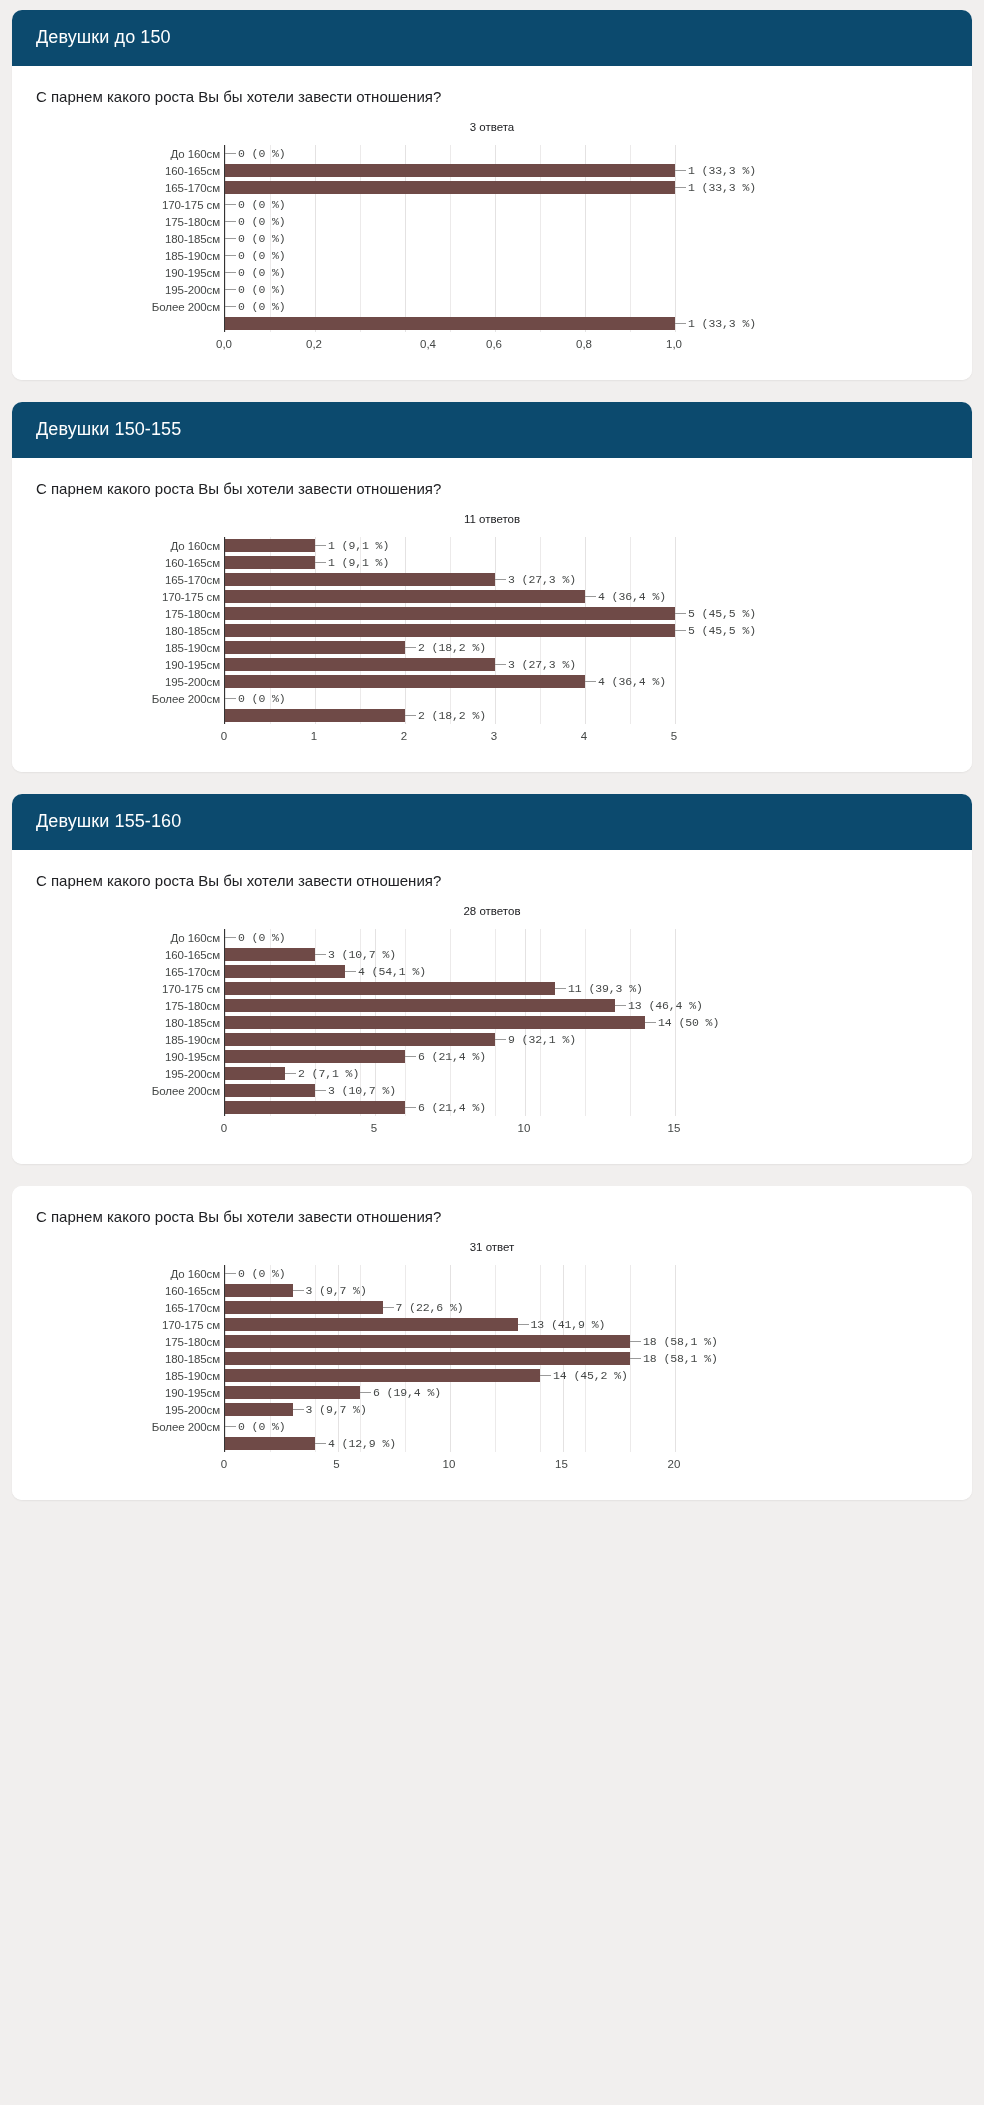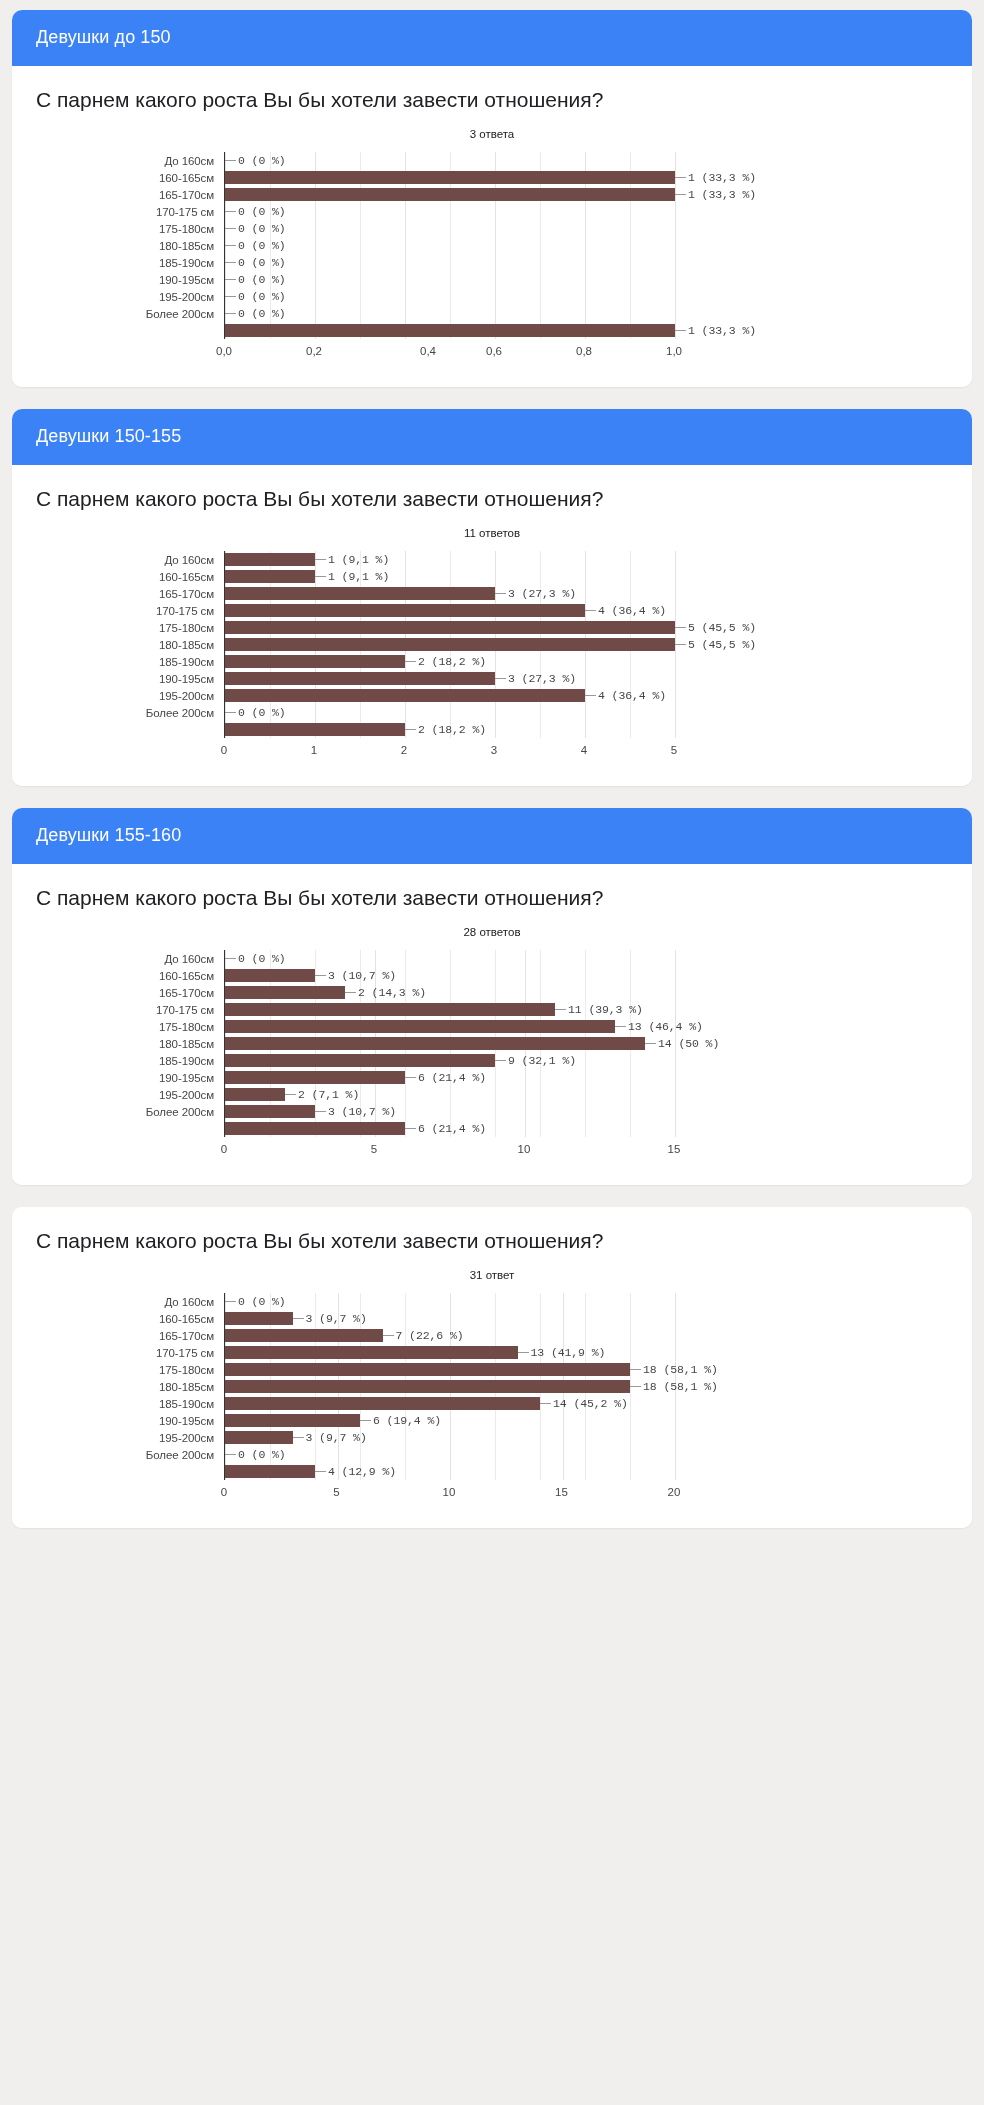--- a/index.html
+++ b/index.html
@@ -14,33 +14,33 @@
     padding: 10px 12px 14px 12px;
   }
   .card {
     background: #ffffff;
     border-radius: 10px;
     margin-bottom: 22px;
     overflow: hidden;
     box-shadow: 0 1px 2px rgba(0,0,0,0.06);
   }
   .card-header {
-    background: #3b82f6;
+    background: #0c4a6e;
     color: #ffffff;
     padding: 17px 24px 18px 24px;
     font-size: 18px;
     font-weight: 500;
     letter-spacing: 0.1px;
   }
   .card-body {
     padding: 22px 24px 26px 24px;
     background: #ffffff;
   }
   .question {
-    font-size: 21px;
+    font-size: 15px;
     color: #202124;
     margin: 0 0 16px 0;
     font-weight: 400;
   }
   .responses {
     font-size: 11.5px;
     color: #202124;
     margin: 0 0 12px 0;
     text-align: center;
   }
@@ -85,21 +85,21 @@
     align-items: center;
     position: relative;
   }
   .ylab {
     height: 17px;
     display: flex;
     align-items: center;
     justify-content: flex-end;
     font-size: 11.5px;
     color: #444746;
-    padding-right: 10px;
+    padding-right: 4px;
     white-space: nowrap;
     letter-spacing: -0.1px;
   }
   .bar {
     height: 13px;
     background: #6f4a47;
     flex: 0 0 auto;
   }
   .callout {
     display: flex;
@@ -459,21 +459,21 @@
                       <div class="bar" style="width: 90px; background: rgb(111, 74, 71);"></div>
                       <div class="callout">
                         <div class="leader"></div>
                         <div class="vlabel">3 (10,7 %)</div>
                       </div>
                     </div>
                     <div class="row">
                       <div class="bar" style="width: 120px; background: rgb(111, 74, 71);"></div>
                       <div class="callout">
                         <div class="leader"></div>
-                        <div class="vlabel">2 (14,3 %)</div>
+                        <div class="vlabel">4 (54,1 %)</div>
                       </div>
                     </div>
                     <div class="row">
                       <div class="bar" style="width: 330px; background: rgb(111, 74, 71);"></div>
                       <div class="callout">
                         <div class="leader"></div>
                         <div class="vlabel">11 (39,3 %)</div>
                       </div>
                     </div>
                     <div class="row">

